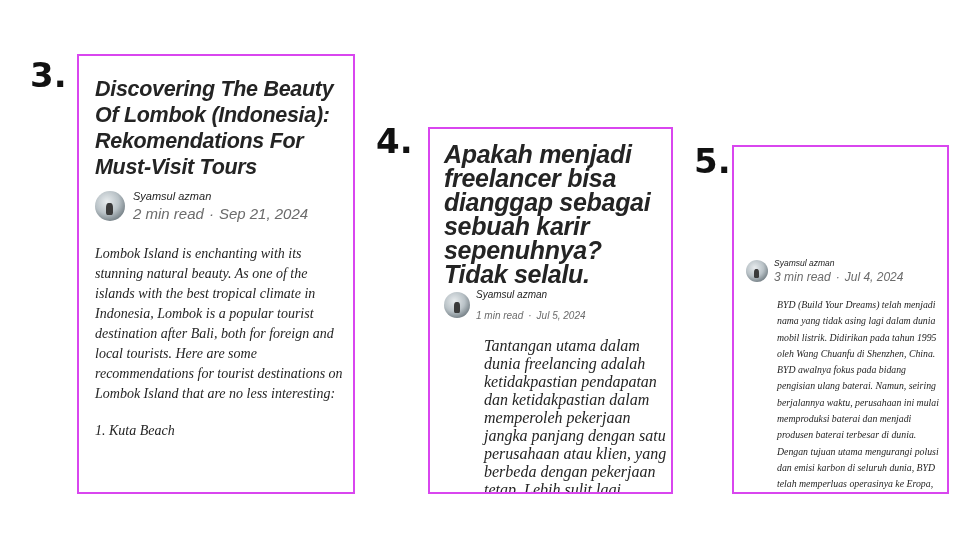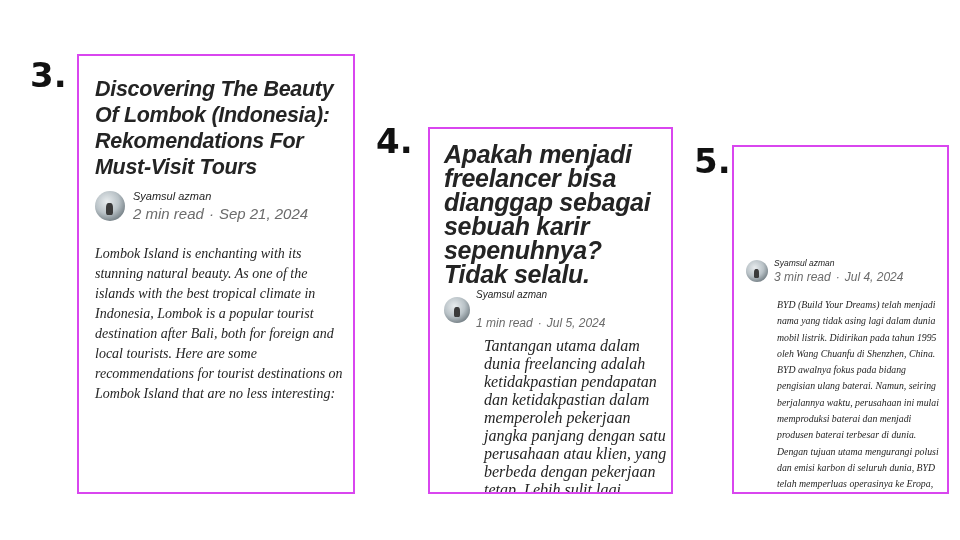--- a/index.html
+++ b/index.html
@@ -24,21 +24,21 @@
   #c3 .sub { font-size:15px; margin-top:3px; }
   #c3 .body { position:absolute; left:16px; top:190px; width:252px; }
   #c3 .body p { font-size:14px; line-height:20px; margin-bottom:17px; }
 
   
   #c4 { left:428px; top:127px; width:245px; height:367px; }
   #c4 .title { position:absolute; left:14px; top:13px; width:220px; font-size:25px; line-height:24px; }
   #c4 .meta { position:absolute; left:14px; top:160px; }
   #c4 .avatar { width:26px; height:26px; margin-right:6px; }
   #c4 .author { font-size:10px; }
-  #c4 .sub { font-size:12px; margin-top:16px; }
+  #c4 .sub { font-size:10px; margin-top:10px; }
   #c4 .body { position:absolute; left:14px; top:208px; width:225px; }
   #c4 .body p { font-size:16px; line-height:18px;margin-left:40px; }
 
   
   #c5 { left:732px; top:145px; width:217px; height:349px; }
   #c5 .title { position:absolute; left:12px; top:17px; width:200px; font-size:16.5px; line-height:21px; }
   #c5 .meta { position:absolute; left:12px; top:111px; }
   #c5 .avatar { width:22px; height:22px; margin-right:6px; }
   #c5 .author { font-size:8.5px; }
   #c5 .sub { font-size:12px; margin-top:2px; }
@@ -58,20 +58,21 @@
     <div class="avatar"></div>
     <div>
       <div class="author">Syamsul azman</div>
       <div class="sub">
         <span>2 min read</span><span class="dot">·</span><span>Sep 21, 2024</span>
       </div>
     </div>
   </div>
   <div class="body">
     <p>Lombok Island is enchanting with its stunning natural beauty. As one of the islands with the best tropical climate in Indonesia, Lombok is a popular tourist destination after Bali, both for foreign and local tourists. Here are some recommendations for tourist destinations on Lombok Island that are no less interesting:</p>
+    <p>1. Kuta Beach</p>
   </div>
 </div>
 
 <div class="card" id="c4">
   <h1 class="title">Apakah menjadi freelancer bisa dianggap sebagai sebuah karir sepenuhnya? Tidak selalu.</h1>
   <div class="meta">
     <div class="avatar"></div>
     <div>
       <div class="author">Syamsul azman</div>
       <div class="sub">

